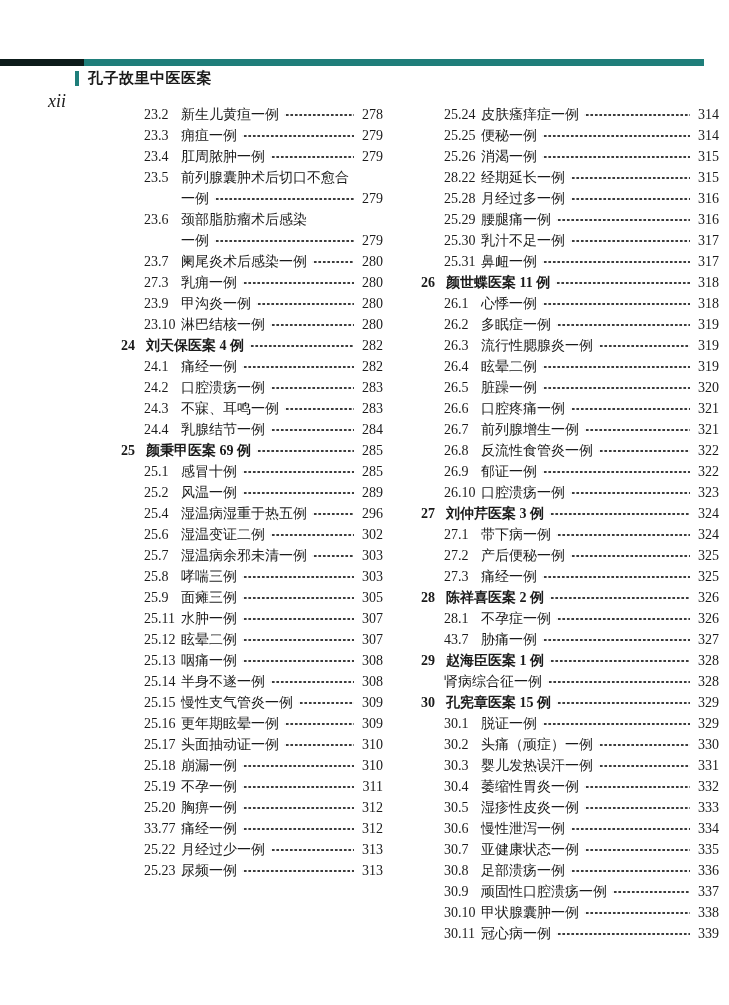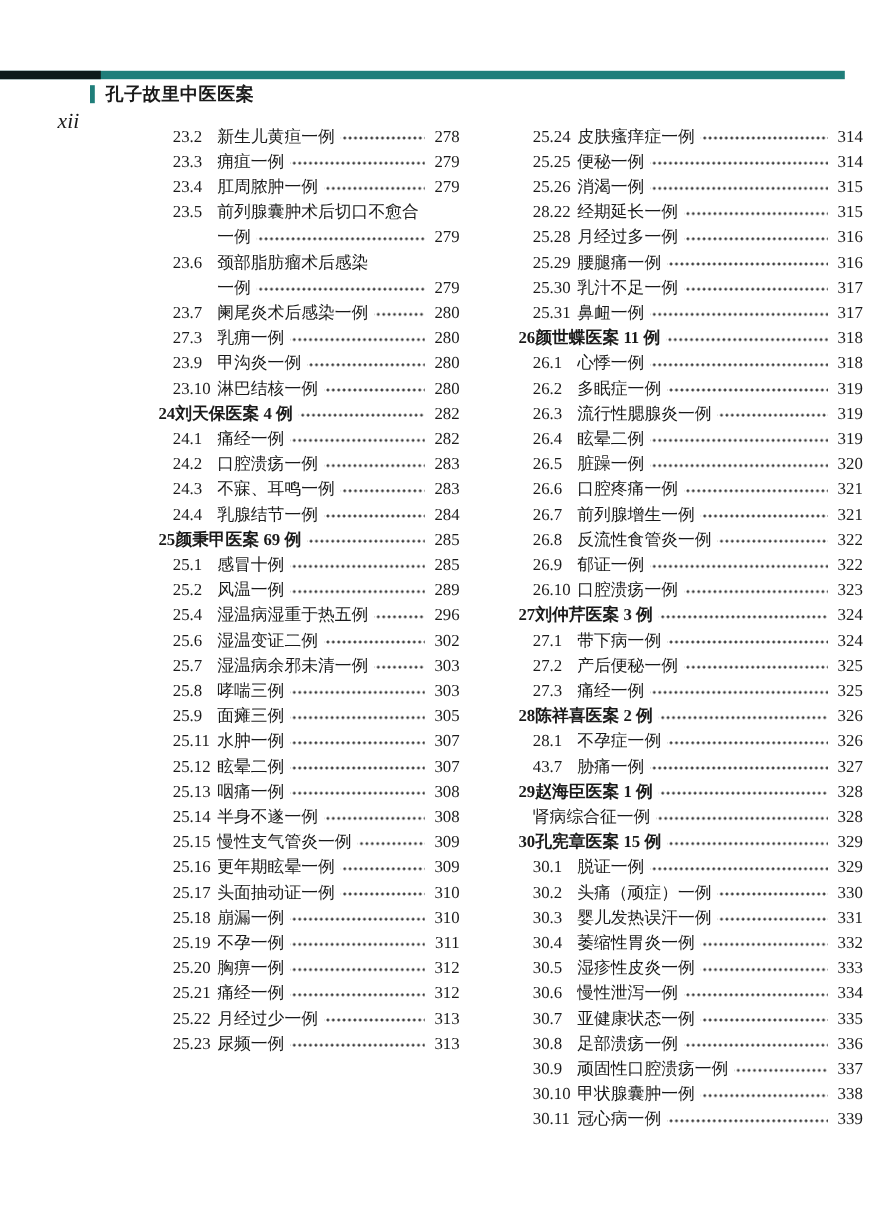--- a/index.html
+++ b/index.html
@@ -43,21 +43,21 @@
   .col-right { width: 298px; }
 
   .row {
     display: flex; align-items: baseline;
     height: 21px; line-height: 21px;
     font-size: 14px; white-space: nowrap;
   }
   .row.section { padding-left: 23px; }
   .row.chapter { padding-left: 0; font-weight: bold; }
   .section .num { flex: 0 0 37px; }
-  .chapter .num { flex: 0 0 25px; text-align: right; }
+  .chapter .num { flex: 0 0 25px; }
   .title { flex: 0 0 auto; }
   .dots {
     flex: 1 1 auto; align-self: center;
     height: 6px; margin: 0 3px 0 5px; min-width: 8px;
     background-image: radial-gradient(circle, #3c3c3c 1.05px, transparent 1.3px);
     background-size: 4.5px 6px;
     background-repeat: repeat-x;
     background-position: 1px center;
   }
   .page-num { flex: 0 0 26px; text-align: right; font-weight: normal; }
@@ -270,21 +270,21 @@
         <span class="dots"></span>
         <span class="page-num">311</span>
       </div>
       <div class="row section">
         <span class="num">25.20</span>
         <span class="title">胸痹一例</span>
         <span class="dots"></span>
         <span class="page-num">312</span>
       </div>
       <div class="row section">
-        <span class="num">25.21</span>
+        <span class="num">33.77</span>
         <span class="title">痛经一例</span>
         <span class="dots"></span>
         <span class="page-num">312</span>
       </div>
       <div class="row section">
         <span class="num">25.22</span>
         <span class="title">月经过少一例</span>
         <span class="dots"></span>
         <span class="page-num">313</span>
       </div>

